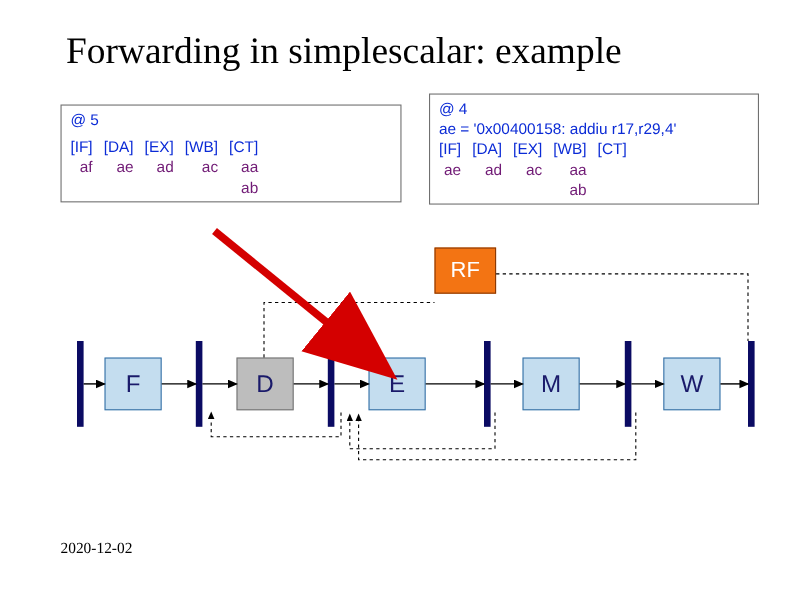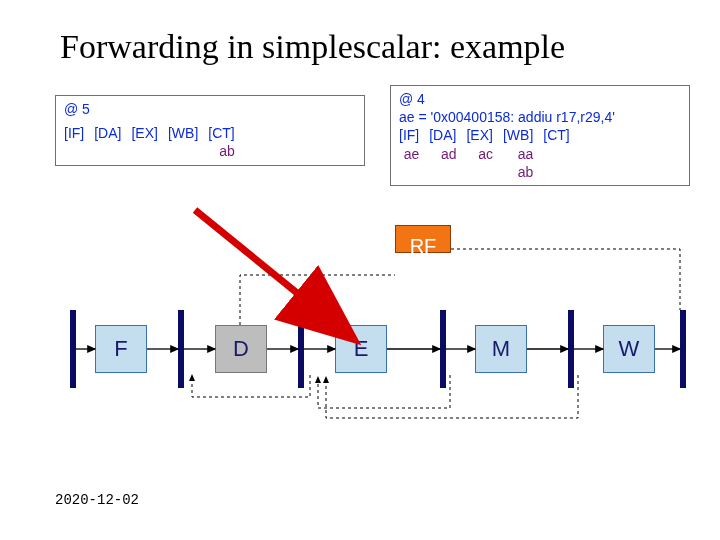--- a/index.html
+++ b/index.html
@@ -56,21 +56,21 @@
     border: 1px solid #8a3a05;
     color: #fff;
     font-family: Arial, sans-serif;
     font-size: 20px;
     text-align: center;
   }
   .footer-date {
     position: absolute;
     left: 55px;
     bottom: 32px;
-    font-family: Liberation Mono, monospace;
+    font-family: Liberation Serif, serif;
     font-size: 14px;
     color: #000;
   }
   svg.wires { position: absolute; left: 0; top: 0; pointer-events: none; }
 </style>
 </head>
 <body>
 
 <div class="title">Forwarding in simplescalar: example</div>
 
@@ -78,20 +78,27 @@
   <div class="blue">@ 5</div>
   <div style="height:6px"></div>
   <table>
     <tbody>
         <tr>
       <td>[IF]</td>
       <td>[DA]</td>
       <td>[EX]</td>
       <td>[WB]</td>
       <td>[CT]</td>
+    </tr>
+    <tr>
+      <td class="k">af</td>
+      <td class="k">ae</td>
+      <td class="k">ad</td>
+      <td class="k">ac</td>
+      <td class="k">aa</td>
     </tr>
     <tr>
       <td></td>
           <td></td>
           <td></td>
           <td></td>
       <td class="k">ab</td>
     </tr>
   </tbody>
     </table>
@@ -120,21 +127,21 @@
       <td></td>
           <td></td>
           <td></td>
       <td class="k">ab</td>
       <td></td>
     </tr>
   </tbody>
     </table>
 </div>
 
-<div class="rf" style="left:395px; top:225px; width:56px; height:28px; line-height:40px;">RF</div>
+<div class="rf" style="left:395px; top:225px; width:56px; height:42px; line-height:40px;">RF</div>
 
 <div class="stage" style="left:95px;  top:325px;">F</div>
 <div class="stage" style="left:215px; top:325px; background:#bdbdbd; border-color:#777;">D</div>
 <div class="stage" style="left:335px; top:325px;">E</div>
 <div class="stage" style="left:475px; top:325px;">M</div>
 <div class="stage" style="left:603px; top:325px;">W</div>
 
 <div class="bar" style="left:70px;  top:310px;"></div>
 <div class="bar" style="left:178px; top:310px;"></div>
 <div class="bar" style="left:298px; top:310px;"></div>

